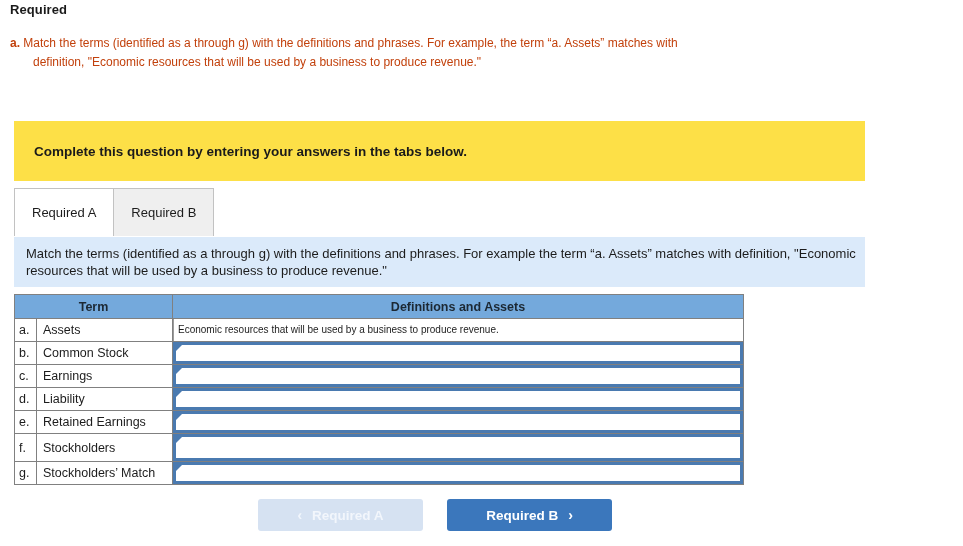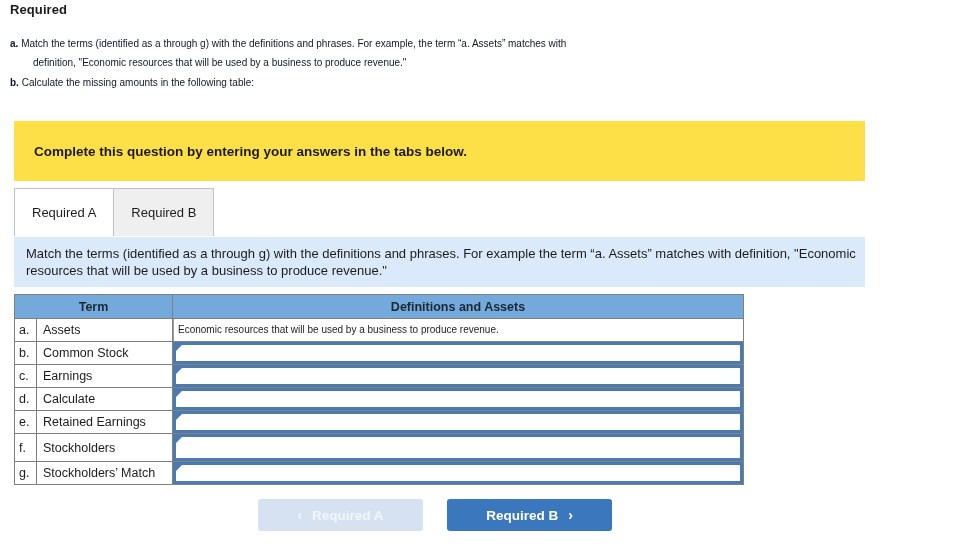--- a/index.html
+++ b/index.html
@@ -27,23 +27,23 @@
     color: #1a1a1a;
     letter-spacing: 0.1px;
   }
 
   
   .req-list {
     position: absolute;
     left: 10px;
     top: 34px;
     width: 940px;
-    font-size: 10px;
+    font-size: 12px;
     line-height: 19px;
-    color: #0f172a;
+    color: #c2410c;
   }
   .req-item {
     display: block;
     padding-left: 17px;
     text-indent: -17px;
     margin-bottom: 1px;
   }
   .req-item .marker {
     font-weight: bold;
   }
@@ -244,24 +244,20 @@
 </head>
 <body>
 
 <div class="page-title">Required</div>
 
 <div class="req-list">
   <div class="req-item">
     <span class="marker">a.</span>
     <span>Match the terms (identified as a through g) with the definitions and phrases. For example, the term “a. Assets” matches with</span>
     <span class="cont">definition, "Economic resources that will be used by a business to produce revenue."</span>
-  </div>
-  <div class="req-item">
-    <span class="marker">b.</span>
-    <span>Calculate the missing amounts in the following table:</span>
   </div>
 </div>
 
 <div class="gray-banner">
   <div class="gray-banner-text">Complete this question by entering your answers in the tabs below.</div>
 </div>
 
 <div class="tabs">
   <div class="tab active">
     <span>Required A</span>
@@ -304,21 +300,21 @@
     </tr>
     <tr class="row-std">
       <td class="cell-letter">c.</td>
       <td class="cell-term">Earnings</td>
       <td class="cell-def">
         <span class="def-select"></span>
       </td>
     </tr>
     <tr class="row-std">
       <td class="cell-letter">d.</td>
-      <td class="cell-term">Calculate</td>
+      <td class="cell-term">Liability</td>
       <td class="cell-def">
         <span class="def-select"></span>
       </td>
     </tr>
     <tr class="row-std">
       <td class="cell-letter">e.</td>
       <td class="cell-term">Retained Earnings</td>
       <td class="cell-def">
         <span class="def-select"></span>
       </td>

